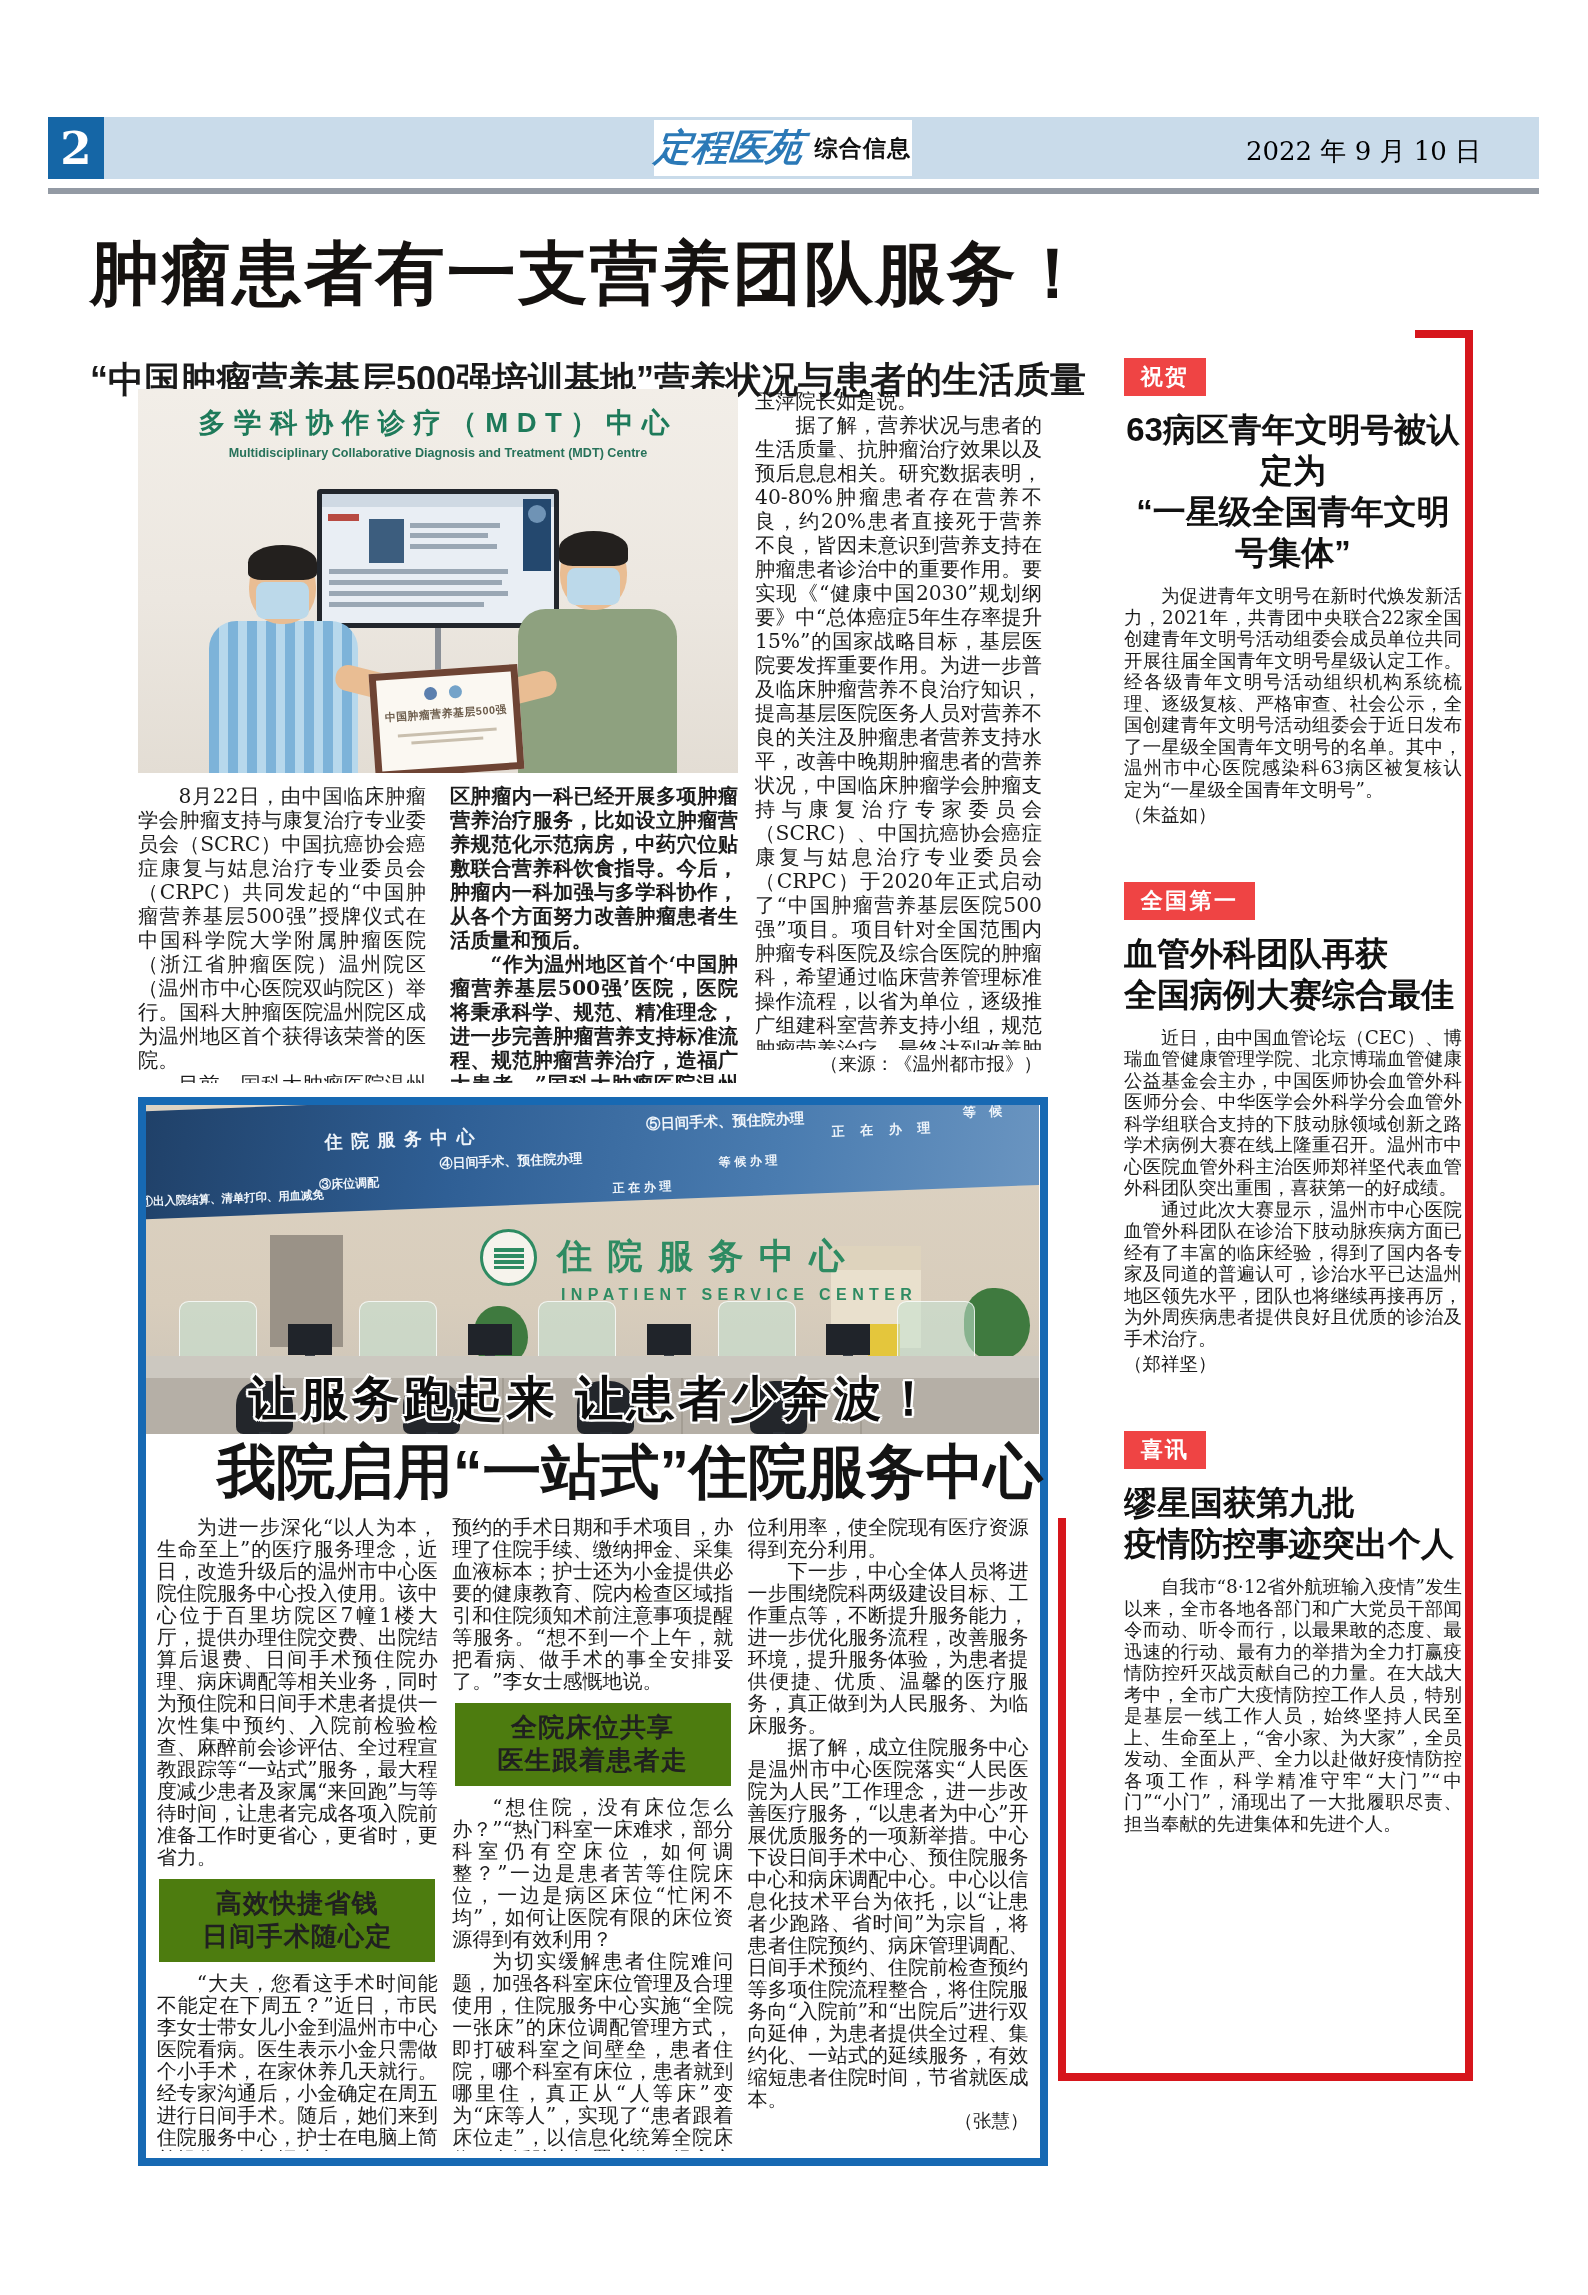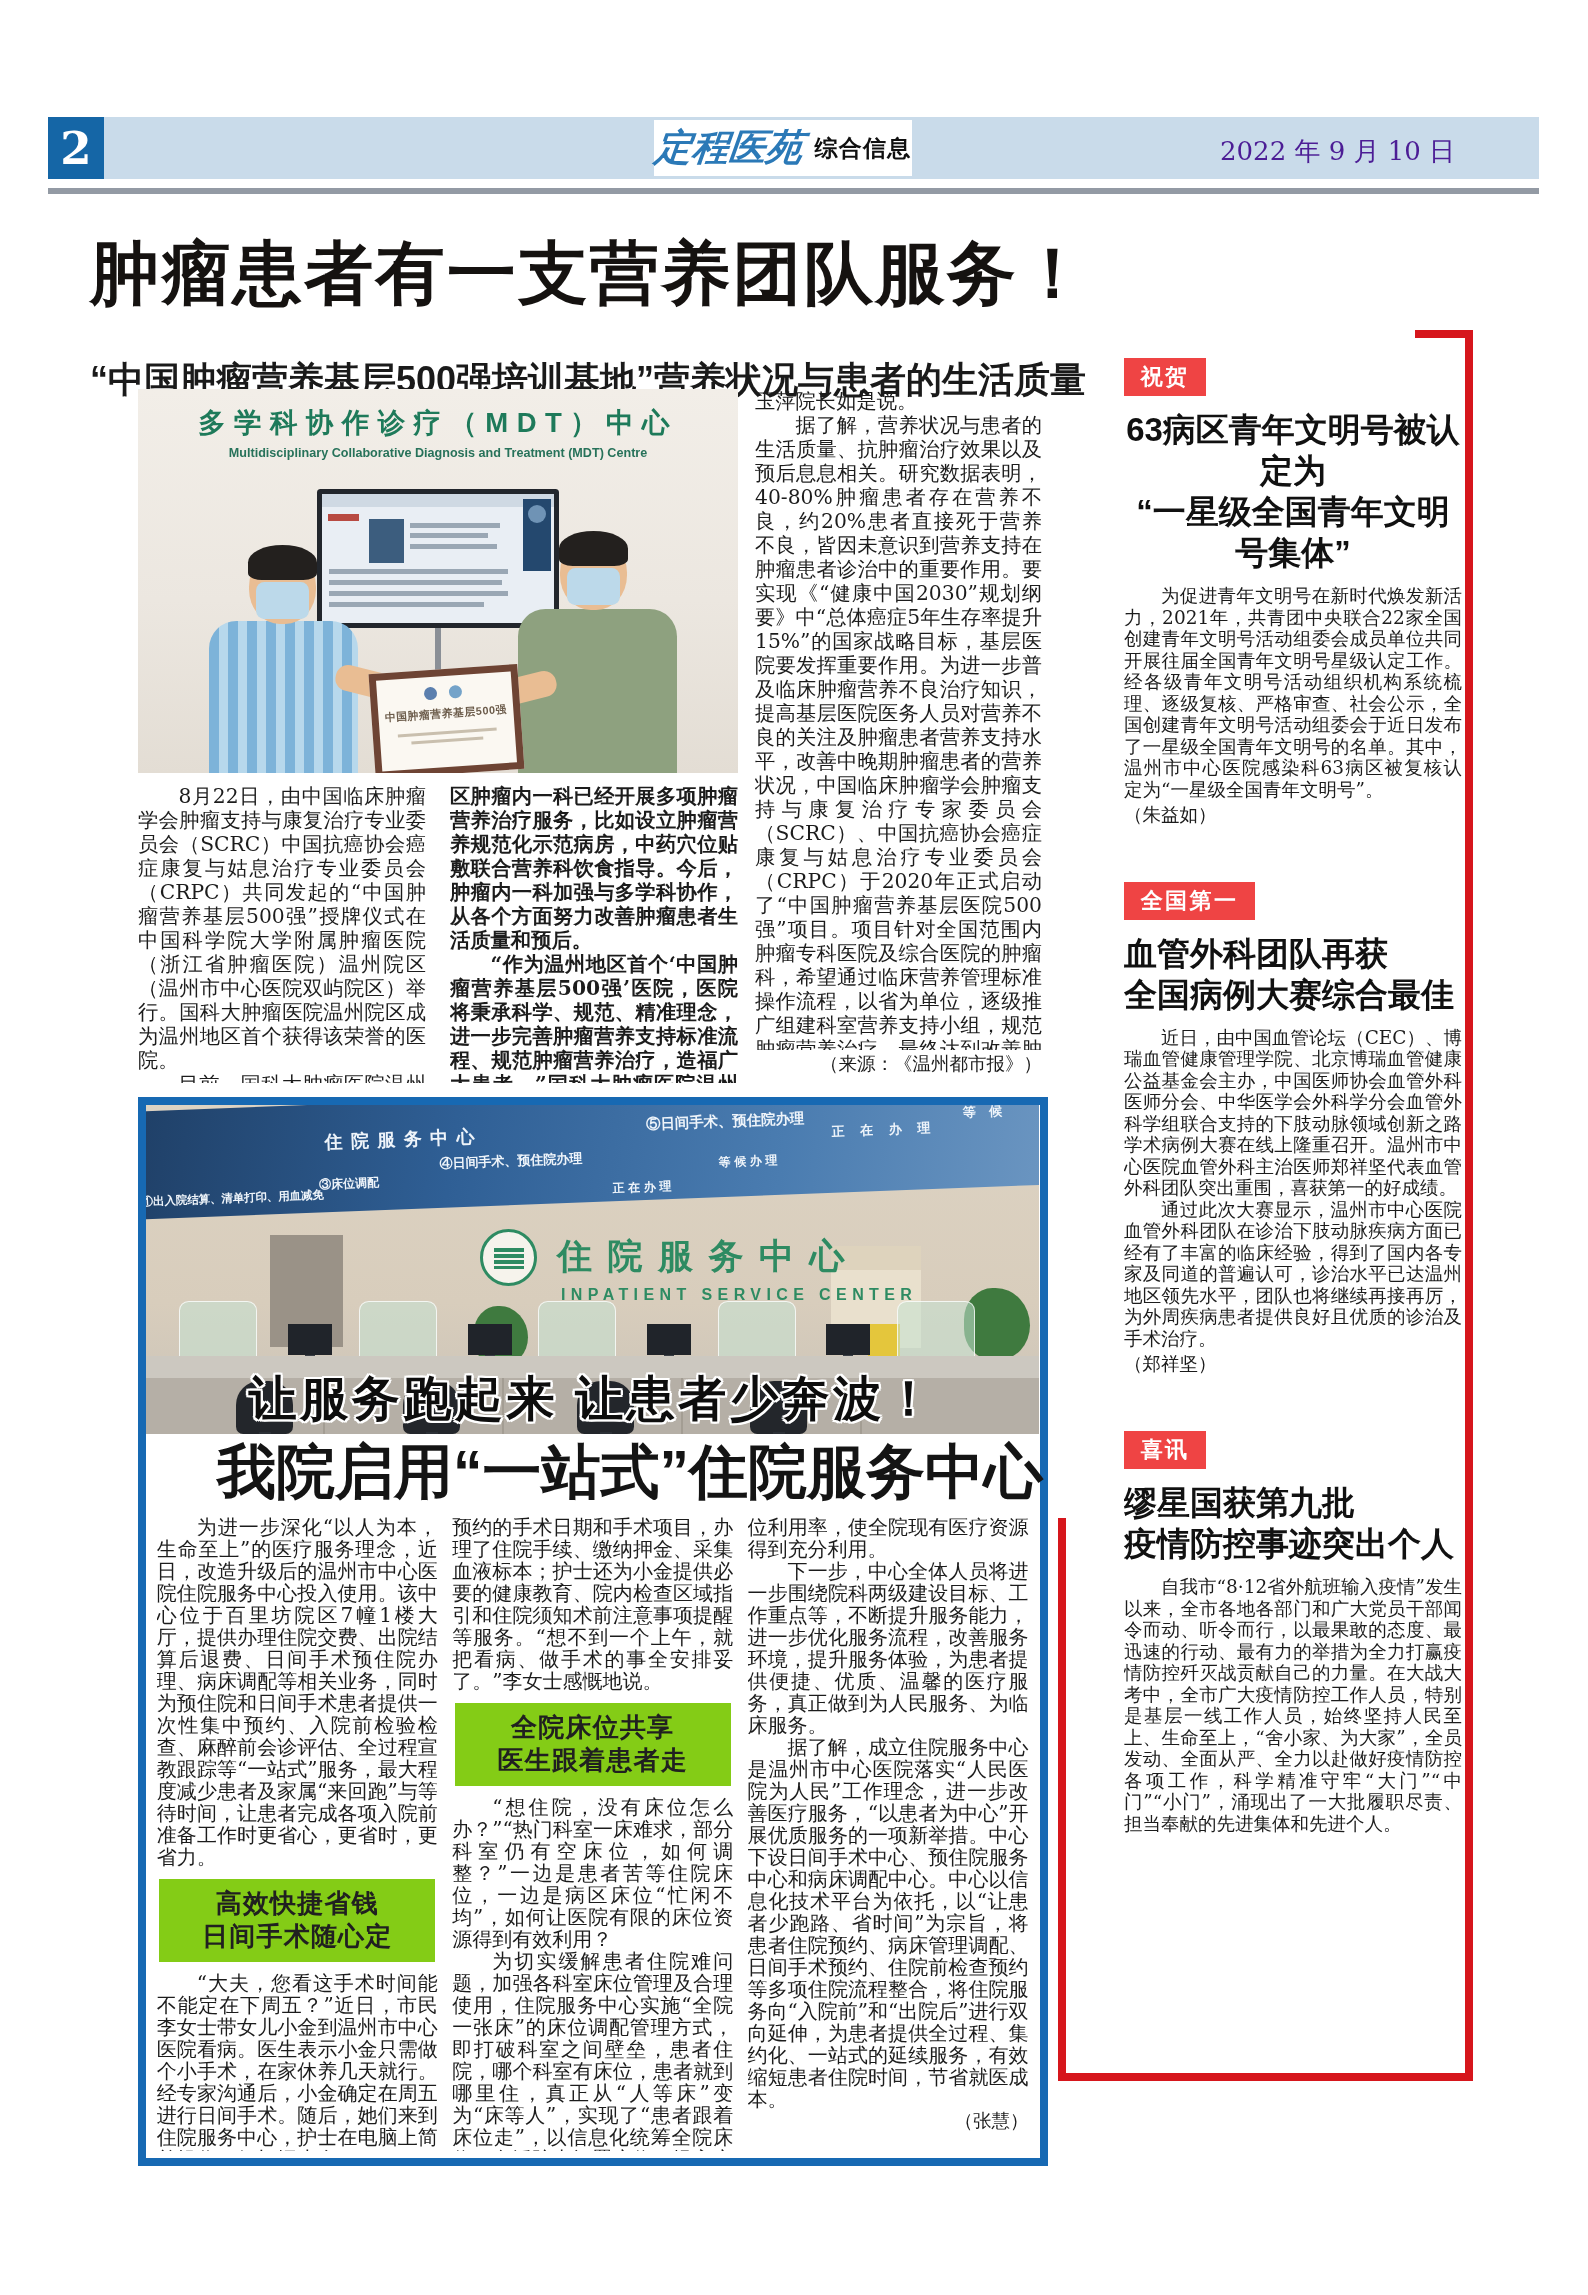--- a/index.html
+++ b/index.html
@@ -9,22 +9,22 @@
   
   .band{position:absolute;left:48px;top:117px;width:1491px;height:62px;background:#c9dbea;}
   .pagenum{position:absolute;left:48px;top:117px;width:56px;height:62px;background:#1566a6;
            color:#fff;font-family:"DejaVu Serif",serif;font-weight:bold;font-size:45px;
            display:flex;align-items:center;justify-content:center;}
   .masthead{position:absolute;left:654px;top:120px;width:258px;height:56px;background:#ffffff;
             display:flex;align-items:center;justify-content:center;gap:12px;}
   .mast-callig{font-family:"DejaVu Serif",serif;font-style:italic;font-weight:bold;font-size:37px;
                color:#2b79b7;transform:skewX(-6deg);white-space:nowrap;}
   .mast-section{font-size:23px;font-weight:700;color:#101010;letter-spacing:1.2px;white-space:nowrap;}
-  .issue-date{position:absolute;left:1220px;top:134px;width:287px;text-align:left;
-              font-family:"DejaVu Serif",serif;font-size:26px;color:#4c1d95;}
+  .issue-date{position:absolute;left:1220px;top:134px;width:287px;text-align:center;
+              font-family:"DejaVu Serif",serif;font-size:26px;color:#000000;}
   .grayrule{position:absolute;left:48px;top:188px;width:1491px;height:6px;background:#939aa4;}
 
   
   .lead-hl{position:absolute;left:90px;top:228px;width:957px;text-align:center;
            font-size:69px;font-weight:900;letter-spacing:2.4px;color:#151210;white-space:nowrap;}
   .lead-sub{position:absolute;left:90px;top:356px;width:957px;text-align:center;
             font-size:36px;font-weight:700;color:#1a1a1a;white-space:nowrap;}
 
   .t-col{position:absolute;font-family:"DejaVu Serif","Liberation Serif",serif;
          font-size:20.3px;line-height:24px;text-align:justify;overflow:hidden;color:#1c1c1c;}
@@ -107,21 +107,21 @@
   .p2-plant{position:absolute;width:54px;height:60px;border-radius:50% 60% 55% 50%;background:#3f7a3f;}
   .slogan{position:absolute;left:0;top:262px;width:893px;text-align:center;z-index:6;
           font-size:48px;font-weight:900;letter-spacing:3.6px;color:#0d0d0d;white-space:nowrap;
           text-shadow:-1.8px -1.8px 0 #fff,1.8px -1.8px 0 #fff,-1.8px 1.8px 0 #fff,1.8px 1.8px 0 #fff,0 2.4px 0 #fff,0 -2.4px 0 #fff,2.4px 0 0 #fff,-2.4px 0 0 #fff;}
   .service-hl{position:absolute;left:0;top:328px;width:968px;text-align:center;
               font-size:59px;font-weight:900;color:#141414;white-space:nowrap;}
   .b-cols{position:absolute;left:10.8px;top:411px;width:872px;height:635px;display:flex;gap:14.4px;overflow:hidden;}
   .b-col{width:281px;font-family:"DejaVu Serif","Liberation Serif",serif;font-size:20px;line-height:22px;
          text-align:justify;overflow:hidden;color:#1c1c1c;}
   .b-col p{margin:0;text-indent:2em;}
-  .inset{background:#84cc16;text-align:center;margin:10.8px 2.4px;padding:8.4px 0;}
+  .inset{background:#4d7c0f;text-align:center;margin:10.8px 2.4px;padding:8.4px 0;}
   .inset div{font-size:26px;line-height:33px;font-weight:700;color:#202020;letter-spacing:1.2px;text-indent:0;}
 
   
   .rf{position:absolute;background:#d6161c;}
   .rf-top{left:1415px;top:330px;width:57px;height:7.8px;}
   .rf-right{left:1465px;top:330px;width:7.8px;height:1751px;}
   .rf-bottom{left:1058px;top:2073px;width:414px;height:7.8px;}
   .rf-left{left:1058px;top:1518px;width:7.8px;height:563px;}
 
   .sidebar{position:absolute;left:1124px;top:332px;width:338px;height:1734px;overflow:hidden;}

